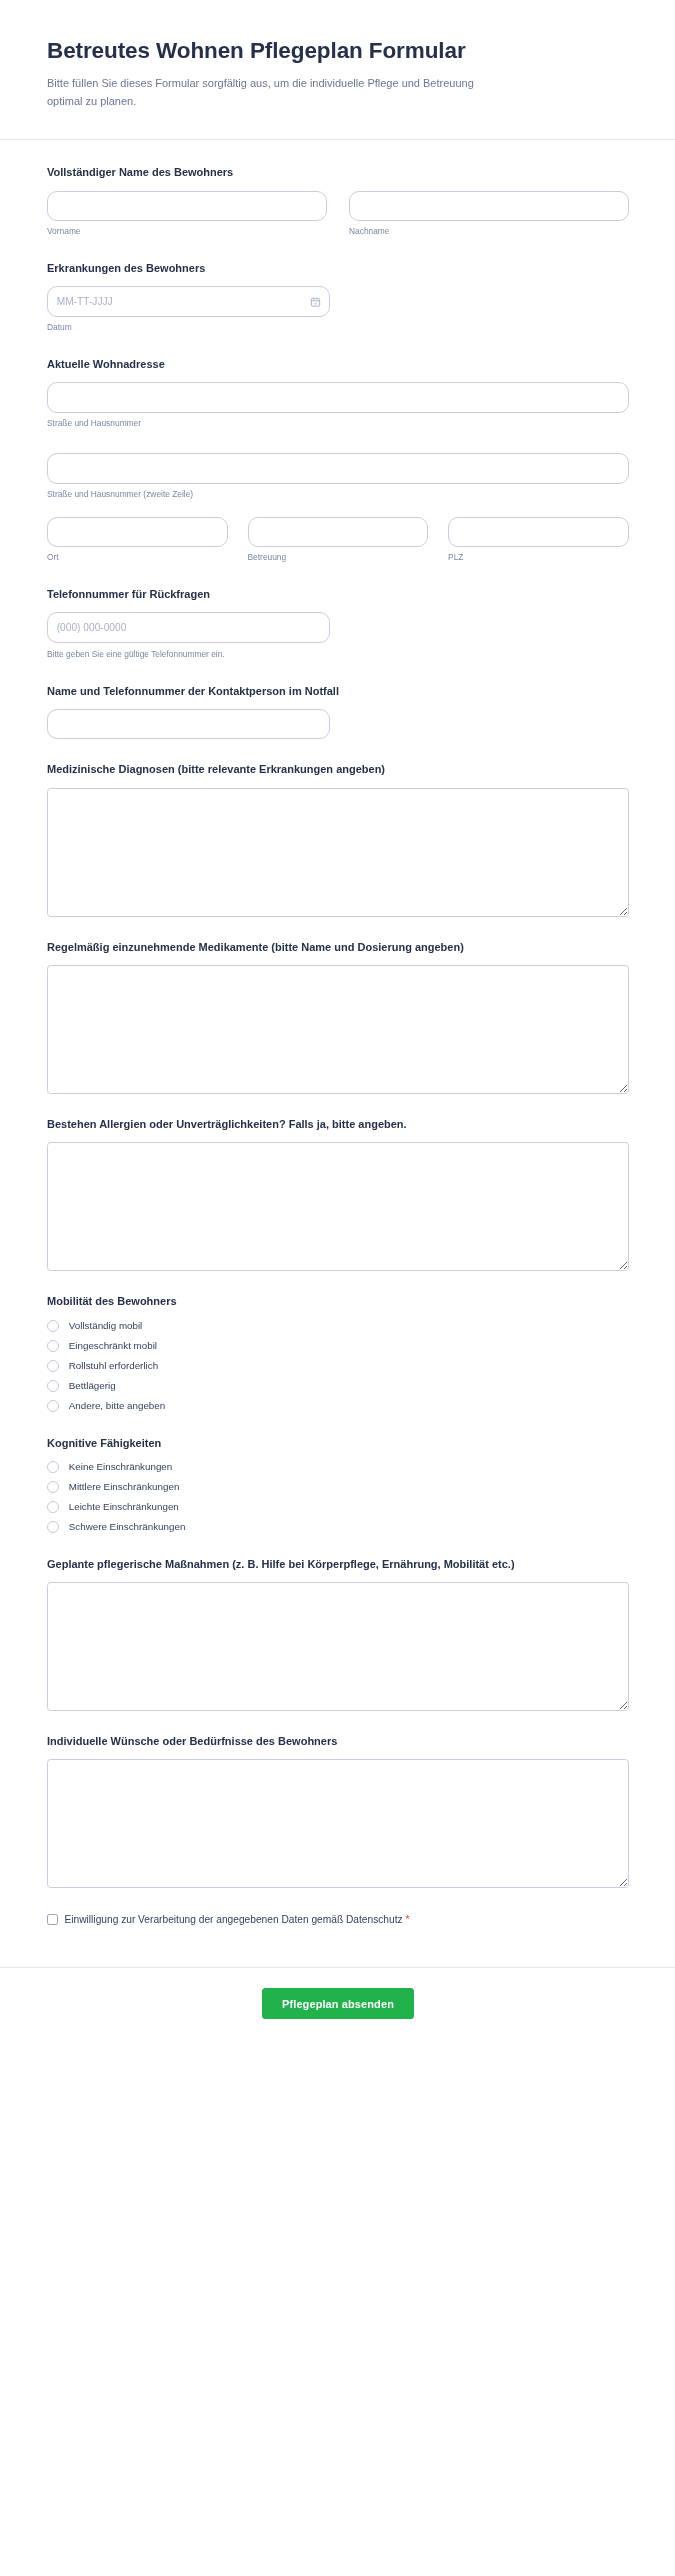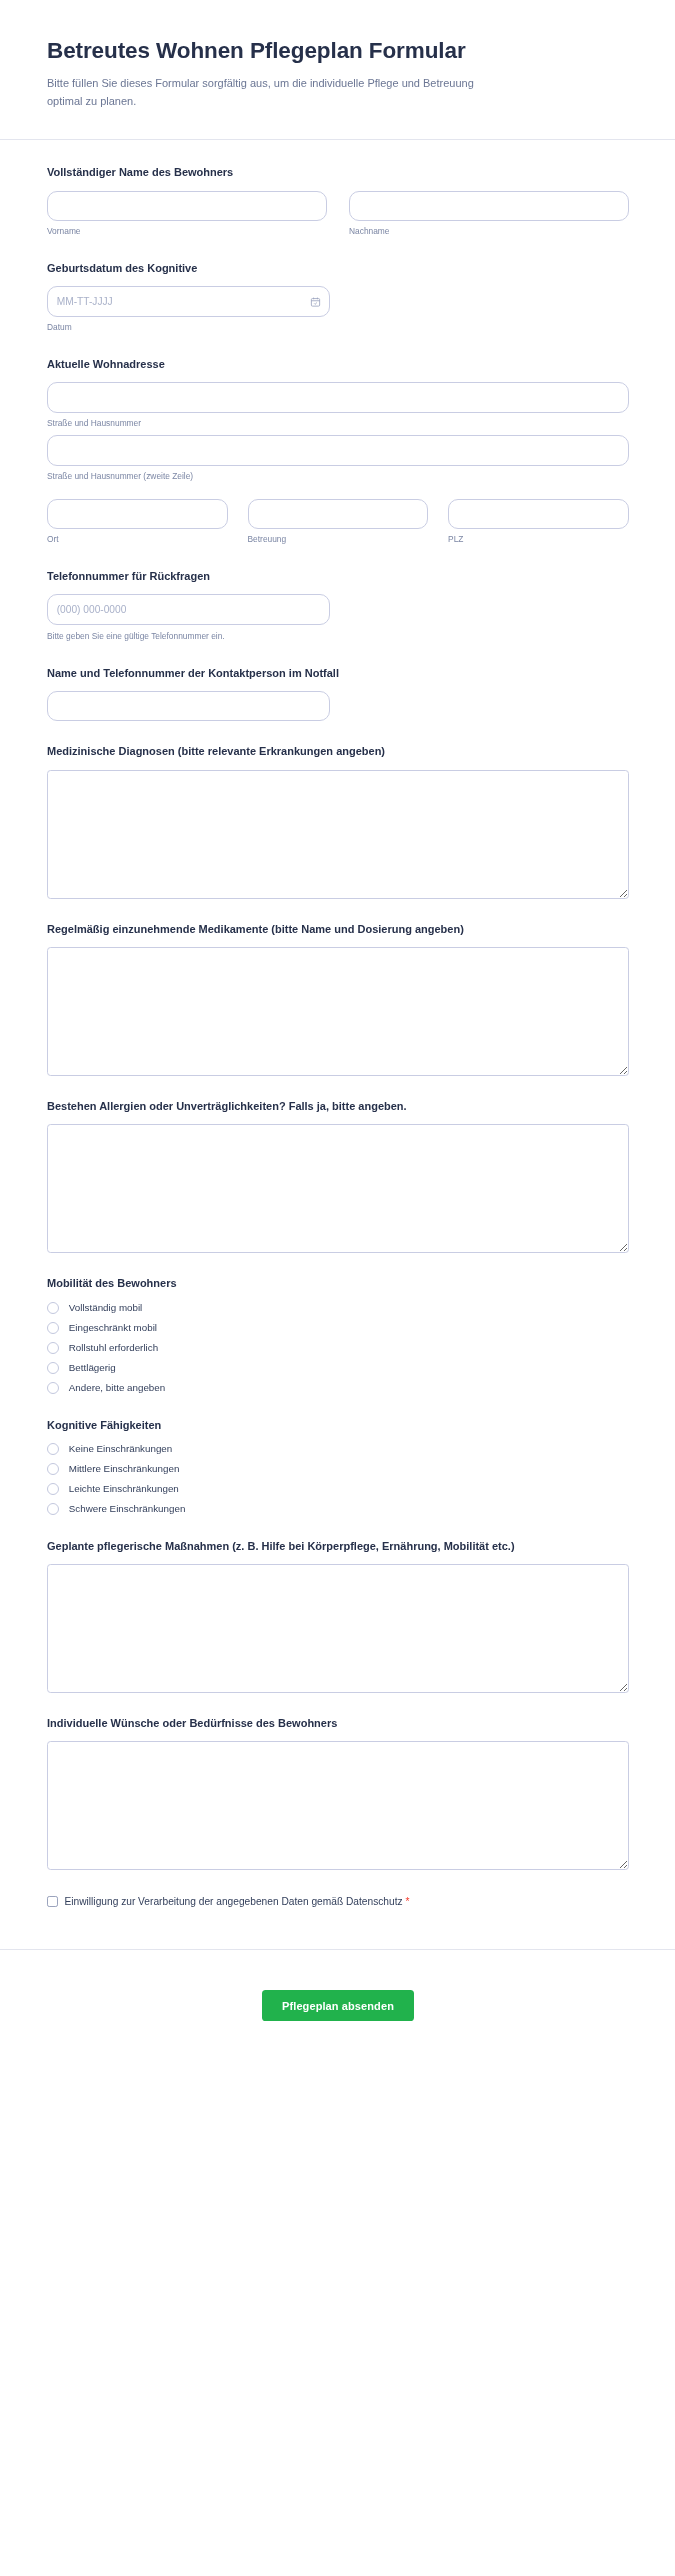--- a/index.html
+++ b/index.html
@@ -172,21 +172,21 @@
   }
   .req-star {
     color: #f5392a;
     font-size: 10.2px;
     margin-left: 2.9px;
   }
 
   
   .form-footer {
     border-top: 0.7px solid #e3e5ee;
-    padding: 40px 47px 36px 47px;
+    padding: 20px 47px 36px 47px;
     text-align: center;
   }
   .submit-btn {
     display: inline-block;
     background: #21b24c;
     color: #ffffff;
     border: none;
     border-radius: 3.6px;
     font-family: "Liberation Sans", sans-serif;
     font-size: 11px;
@@ -216,42 +216,42 @@
           <span class="sublabel">Vorname</span>
         </div>
         <div>
           <input class="tf" type="text" value="" style="">
           <span class="sublabel">Nachname</span>
         </div>
       </div>
     </div>
 
     <div class="field-block">
-      <label class="field-label">Geburtsdatum des Kognitive</label>
+      <label class="field-label">Erkrankungen des Bewohners</label>
       <div class="w-date">
         <div class="date-wrap">
           <input class="tf" type="text" placeholder="MM-TT-JJJJ" style="">
           <span class="cal-icon">
             <svg width="11" height="11" viewBox="0 0 16 16" fill="none" stroke="currentColor" stroke-width="1.2">
               <rect x="2" y="3" width="12" height="11" rx="1.5"></rect>
               <line x1="2" y1="6.2" x2="14" y2="6.2"></line>
               <line x1="5.2" y1="1.6" x2="5.2" y2="4"></line>
               <line x1="10.8" y1="1.6" x2="10.8" y2="4"></line>
               <polyline points="6,10 7.4,11.4 10,8.8"></polyline>
             </svg>
           </span>
         </div>
         <span class="sublabel">Datum</span>
       </div>
     </div>
 
     <div class="field-block">
       <label class="field-label">Aktuelle Wohnadresse</label>
 
-      <div style="margin-bottom:6px;">
+      <div style="margin-bottom:24px;">
         <input class="tf" type="text" value="" style="">
         <span class="sublabel">Straße und Hausnummer</span>
       </div>
 
       <div style="margin-bottom:16px;">
         <input class="tf" type="text" value="" style="">
         <span class="sublabel">Straße und Hausnummer (zweite Zeile)</span>
       </div>
 
       <div class="row triple">

